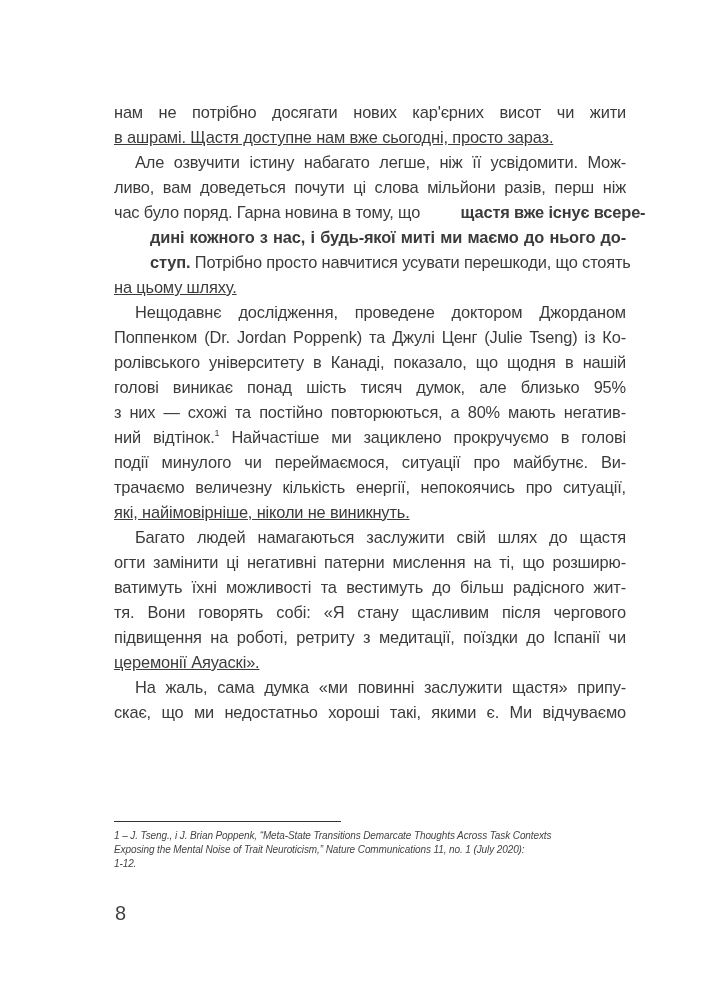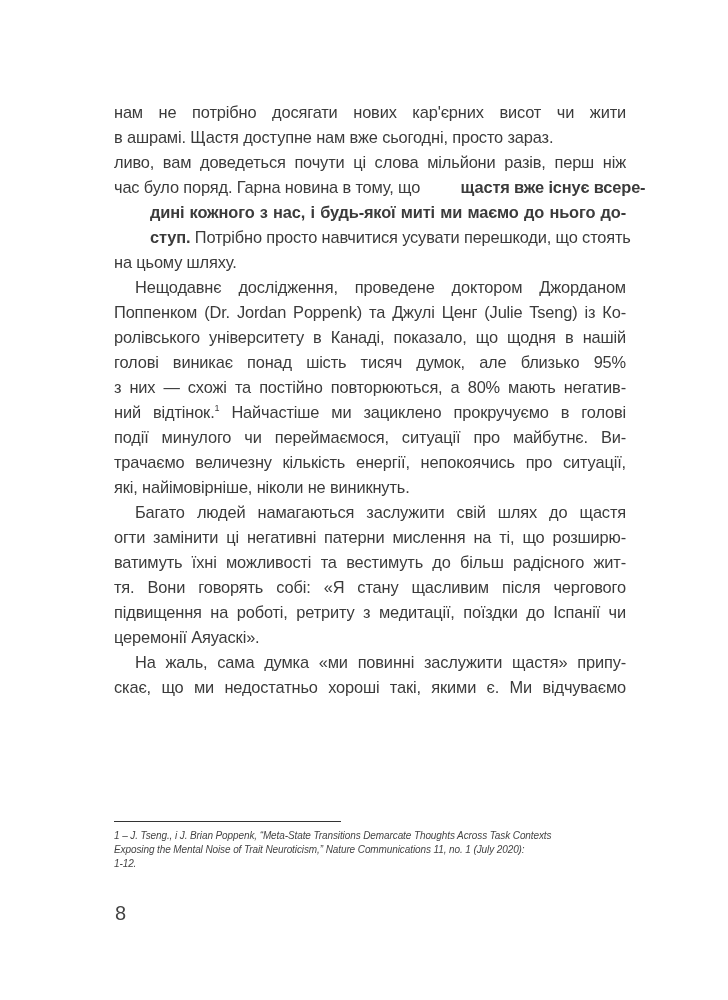--- a/index.html
+++ b/index.html
@@ -7,36 +7,37 @@
       width: 728px; height: 1000px; background: #ffffff; position: relative; overflow: hidden;
       font-family: "Liberation Sans", "DejaVu Sans", sans-serif; color: #3b3b3b;
     }
     .page { position: absolute; left: 0; top: 0; width: 728px; height: 1000px; padding-left: 28px; }
     .body-text { position: absolute; left: 114px; top: 100px; width: 512px; }
     .line {
       display: block; height: 25px; line-height: 25px; font-size: 16.4px;
       text-align: justify; text-align-last: justify; white-space: nowrap;
       letter-spacing: -0.15px;
     }
-    .line.last { text-align-last: left; }
+    .line.last { text-align-last: left; text-decoration: underline; }
     .line.indent { text-indent: 21px; }
     .line .b { font-weight: bold; margin-left: 36px; }
     .line sup { font-size: 9px; line-height: 0; vertical-align: 7px; }
     .rule { position: absolute; left: 114px; top: 821px; width: 227px; height: 1px; background: #333; }
     .footnote { position: absolute; left: 114px; top: 829px; width: 520px; font-style: italic; font-size: 10px; line-height: 14px; color: #444; letter-spacing: -0.1px; }
     .footnote span { display: block; white-space: nowrap; }
     .page-number { position: absolute; left: 115px; top: 902px; font-size: 20px; color: #444; }
   </style>
 </head>
 <body>
 
 <div class="page">
   <div class="body-text">
     <span class="line">нам не потрібно досягати нових кар'єрних висот чи жити</span>
     <span class="line last">в ашрамі. Щастя доступне нам вже сьогодні, просто зараз.</span>
+    <span class="line indent">Але озвучити істину набагато легше, ніж її усвідомити. Мож-</span>
     <span class="line">ливо, вам доведеться почути ці слова мільйони разів, перш ніж</span>
     <span class="line"><span>час було поряд. Гарна новина в тому, що </span><span class="b">щастя вже існує всере-</span></span>
     <span class="line"><span class="b">дині кожного з нас, і будь-якої миті ми маємо до нього до-</span></span>
     <span class="line"><span class="b">ступ.</span><span> Потрібно просто навчитися усувати перешкоди, що стоять</span></span>
     <span class="line last">на цьому шляху.</span>
     <span class="line indent">Нещодавнє дослідження, проведене доктором Джорданом</span>
     <span class="line">Поппенком (Dr. Jordan Poppenk) та Джулі Ценг (Julie Tseng) із Ко-</span>
     <span class="line">ролівського університету в Канаді, показало, що щодня в нашій</span>
     <span class="line">голові виникає понад шість тисяч думок, але близько 95%</span>
     <span class="line">з них — схожі та постійно повторюються, а 80% мають негатив-</span>

